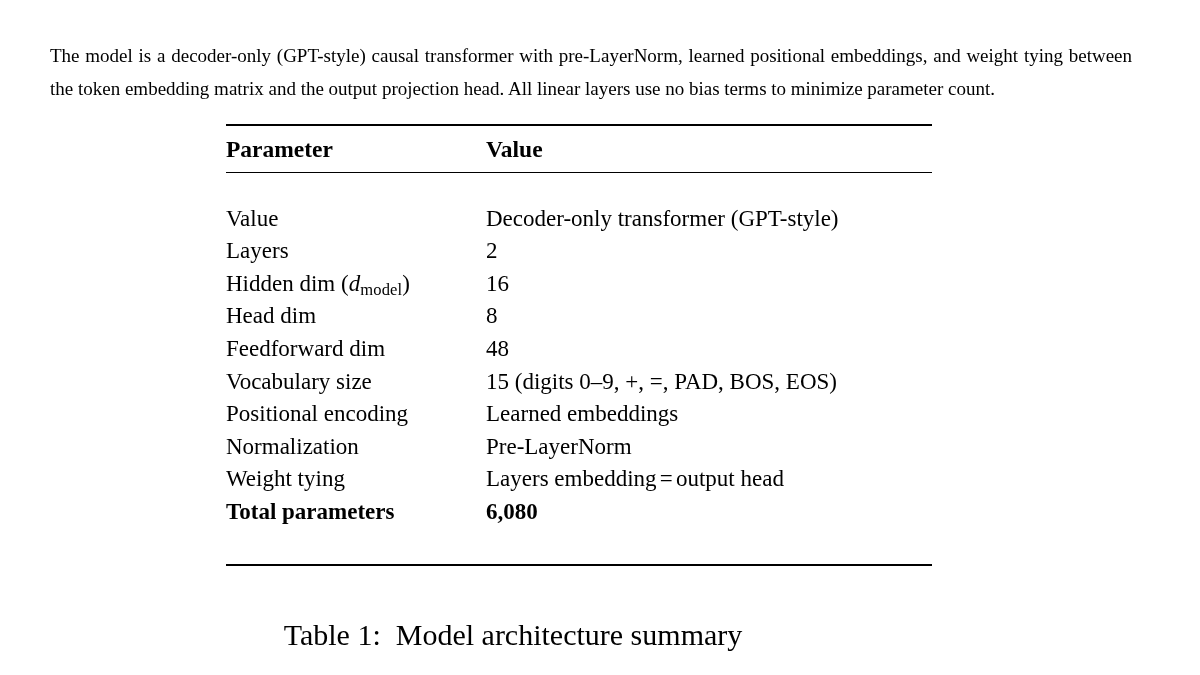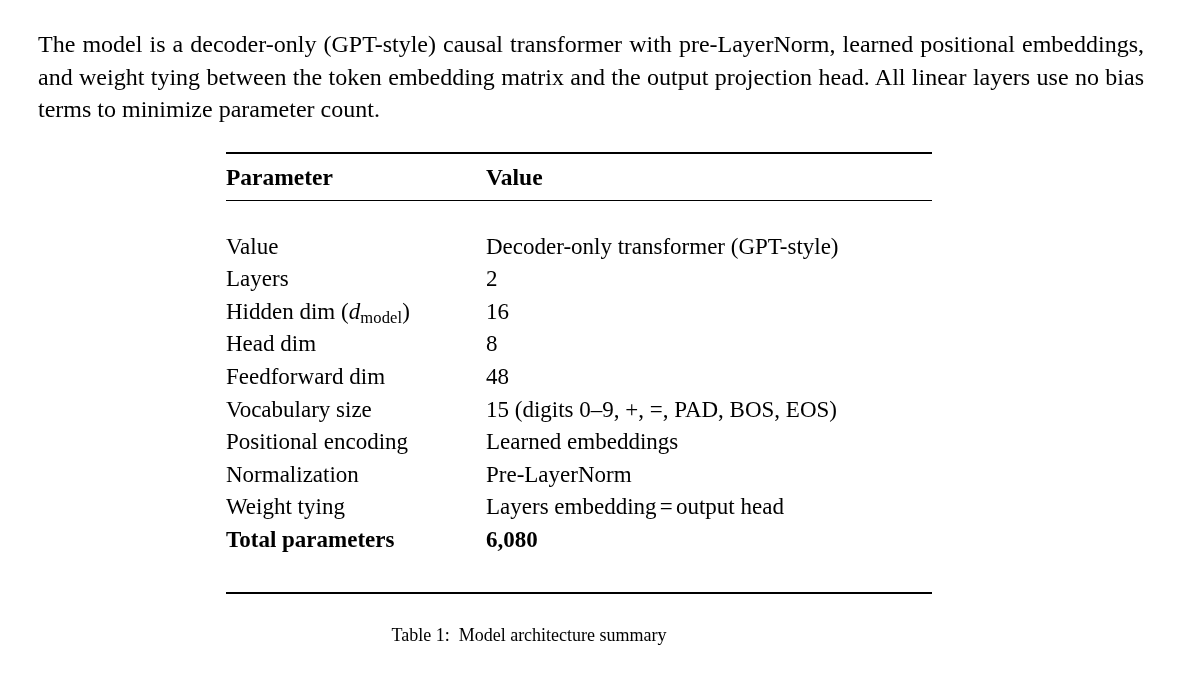--- a/index.html
+++ b/index.html
@@ -18,33 +18,33 @@
   }
 
   
   .page-body {
     position: absolute;
     left: 34px;
     top: 24px;
     width: 1114px;
   }
   .paragraph {
-    font-size: 24px;
+    font-size: 19px;
     line-height: 32.5px;
     text-align: justify;
     text-justify: inter-word;
     hyphens: manual;
-    margin: 4px;
+    margin: 16px;
   }
 
   
   .table-block {
     position: absolute;
     left: 226px;
-    top: 152px;
+    top: 124px;
     width: 706px;
   }
   table.arch-table {
     border-collapse: collapse;
     width: 100%;
     font-size: 23px;
     table-layout: fixed;
   }
   table.arch-table col.col-param { width: 260px; }
   table.arch-table col.col-value { width: 446px; }
@@ -104,23 +104,22 @@
     padding: 0 0.14em;
   }
 
   
   .table-caption {
     position: absolute;
     left: 0;
     top: 620px;
     width: 1026px;
     text-align: center;
-    font-size: 18px;
+    font-size: 30px;
     line-height: 30px;
-    margin-left: 16px;
   }
   .caption-label { }
   .caption-text { }
 </style>
 </head>
 <body>
 
 <div class="page-body">
   <p class="paragraph">The model is a decoder-only (GPT-style) causal transformer with pre-LayerNorm, learned po­sitional embeddings, and weight tying between the token embedding matrix and the output projection head. All linear layers use no bias terms to minimize parameter count.</p>
 </div>

